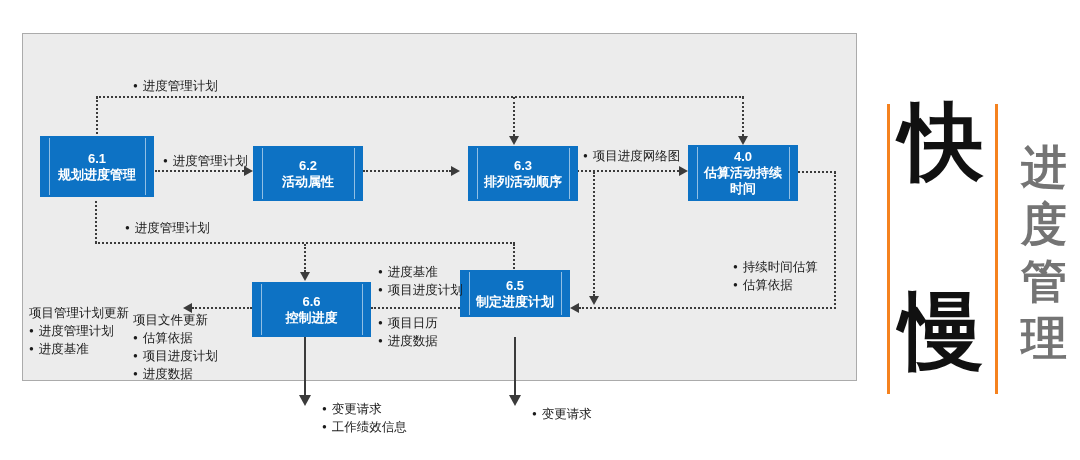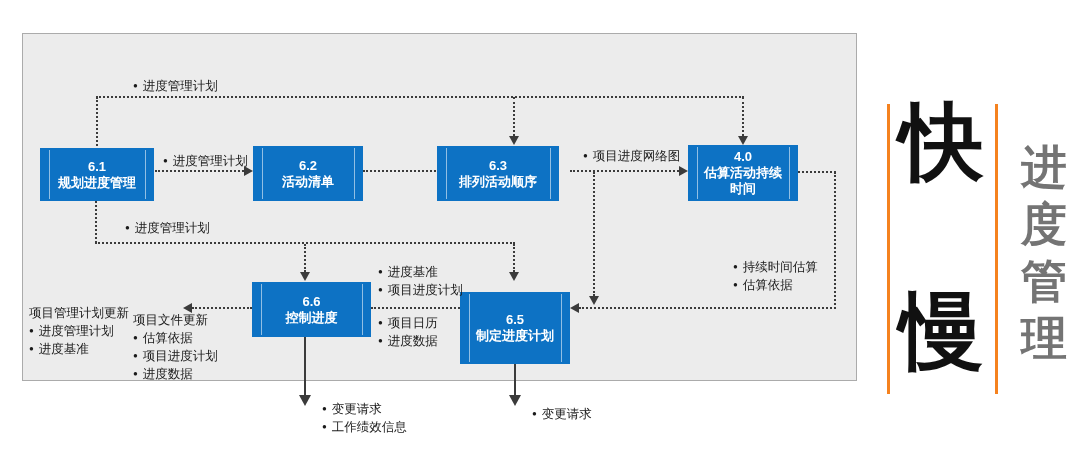--- a/index.html
+++ b/index.html
@@ -76,37 +76,37 @@
   <div class="ar a-l" style="left:362px;top:303px"></div>
 
   <div class="dh" style="left:192px;top:307px;width:60px"></div>
   <div class="ar a-l" style="left:183px;top:303px"></div>
 
   <div class="sv" style="left:304px;top:337px;height:59px"></div>
   <div class="ar a-d2" style="left:299px;top:395px"></div>
   <div class="sv" style="left:514px;top:337px;height:59px"></div>
   <div class="ar a-d2" style="left:509px;top:395px"></div>
 
-  <div class="pbox" style="left:40px;top:148px;width:114px;height:53px">
+  <div class="pbox" style="left:40px;top:136px;width:114px;height:61px">
     <span class="num">6.1</span>
     <span class="nm">规划进度管理</span>
   </div>
   <div class="pbox" style="left:253px;top:146px;width:110px;height:55px">
     <span class="num">6.2</span>
-    <span class="nm">活动清单</span>
+    <span class="nm">活动属性</span>
   </div>
-  <div class="pbox" style="left:437px;top:146px;width:122px;height:55px">
+  <div class="pbox" style="left:468px;top:146px;width:110px;height:55px">
     <span class="num">6.3</span>
     <span class="nm">排列活动顺序</span>
   </div>
   <div class="pbox" style="left:688px;top:145px;width:110px;height:56px">
     <span class="num">4.0</span>
     <span class="nm">估算活动持续时间</span>
   </div>
-  <div class="pbox" style="left:460px;top:292px;width:110px;height:72px">
+  <div class="pbox" style="left:460px;top:270px;width:110px;height:47px">
     <span class="num">6.5</span>
     <span class="nm">制定进度计划</span>
   </div>
   <div class="pbox" style="left:252px;top:282px;width:119px;height:55px">
     <span class="num">6.6</span>
     <span class="nm">控制进度</span>
   </div>
 
   <div class="lbl" style="left:133px;top:77px">
     <div class="b">进度管理计划</div>

